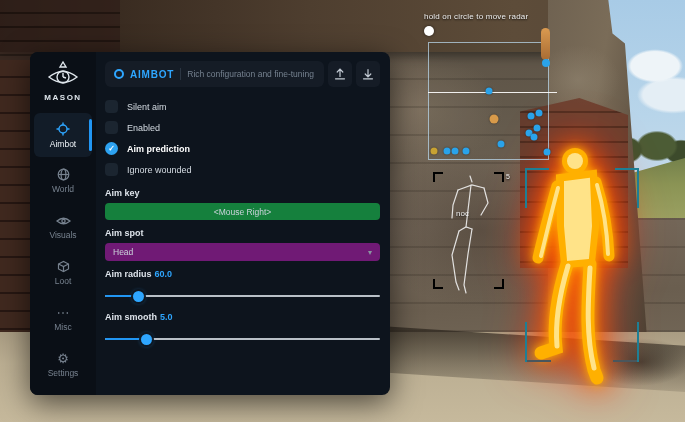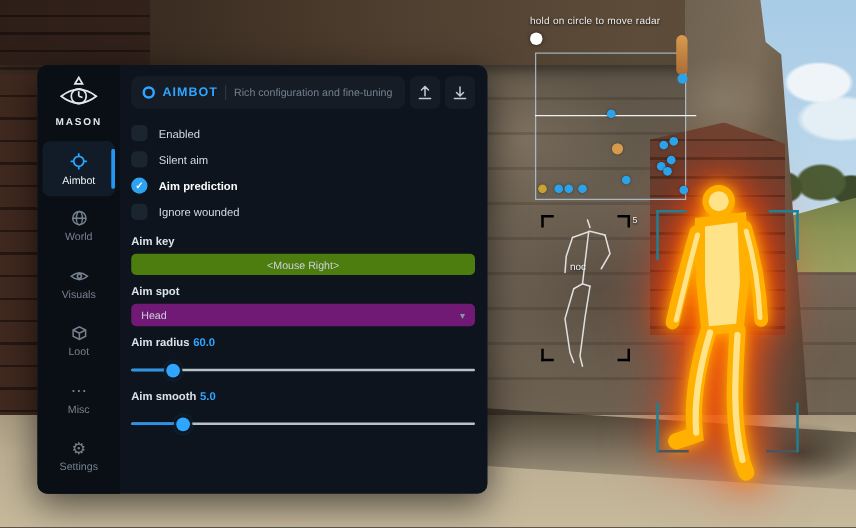--- a/index.html
+++ b/index.html
@@ -119,21 +119,21 @@
   .cb-row{display:flex;align-items:center;gap:9px;height:21px;cursor:pointer;}
   .cb{width:13px;height:13px;border-radius:4px;background:#1b2530;flex:none;
     display:flex;align-items:center;justify-content:center;}
   .cb.checked{background:#2da2f0;border-radius:50%;}
   .cb.checked::after{content:"\2713";color:#fff;font-size:8px;font-weight:bold;line-height:1;}
   .cb-label{font-size:9px;color:#d4dbe2;}
   .cb-row.on .cb-label{color:#fff;font-weight:bold;}
 
   .sec-label{font-size:9px;font-weight:bold;color:#dde3ea;margin:8px 0 5px;}
   .sec-label .val{color:#2ea6ff;font-weight:bold;margin-left:3px;}
-  .key-btn{height:17px;background:#4d7c0f;border-radius:4px;display:flex;align-items:center;
+  .key-btn{height:17px;background:#15803d;border-radius:4px;display:flex;align-items:center;
     justify-content:center;font-size:8.5px;color:#ccd4dc;cursor:pointer;}
   .select{height:18px;background:#701a75;border-radius:4px;display:flex;align-items:center;
     justify-content:space-between;padding:0 8px;font-size:8.5px;color:#ccd4dc;cursor:pointer;}
   .chev{color:#8a95a1;font-size:8px;}
 
   .slider{position:relative;height:12px;margin:6px 0 2px;cursor:pointer;}
   .track{position:absolute;left:0;right:0;top:5px;height:2px;background:#b9c0c7;border-radius:1px;}
   .fill{position:absolute;left:0;top:5px;height:2px;background:#2196f3;border-radius:1px;width:var(--p,10%);}
   .thumb{position:absolute;top:1px;left:var(--p,10%);width:11px;height:11px;margin-left:-5px;
     border-radius:50%;background:#2ea6ff;box-shadow:0 0 0 2px rgba(13,20,29,.9),0 0 4px rgba(46,166,255,.8);}
@@ -312,25 +312,25 @@
             <g stroke="currentColor" stroke-width="1.2" fill="none" stroke-linecap="round">
               <path d="M6 1.5 V8.5 M3.2 6 L6 8.8 L8.8 6 M1.5 10.8 H10.5"></path>
             </g>
           </svg>
         </div>
       </div>
 
       <div class="cb-list">
         <div class="cb-row">
           <span class="cb"></span>
-          <span class="cb-label">Enabled</span>
+          <span class="cb-label">Silent aim</span>
         </div>
         <div class="cb-row">
           <span class="cb"></span>
-          <span class="cb-label">Silent aim</span>
+          <span class="cb-label">Enabled</span>
         </div>
         <div class="cb-row on">
           <span class="cb checked"></span>
           <span class="cb-label">Aim prediction</span>
         </div>
         <div class="cb-row">
           <span class="cb"></span>
           <span class="cb-label">Ignore wounded</span>
         </div>
       </div>

